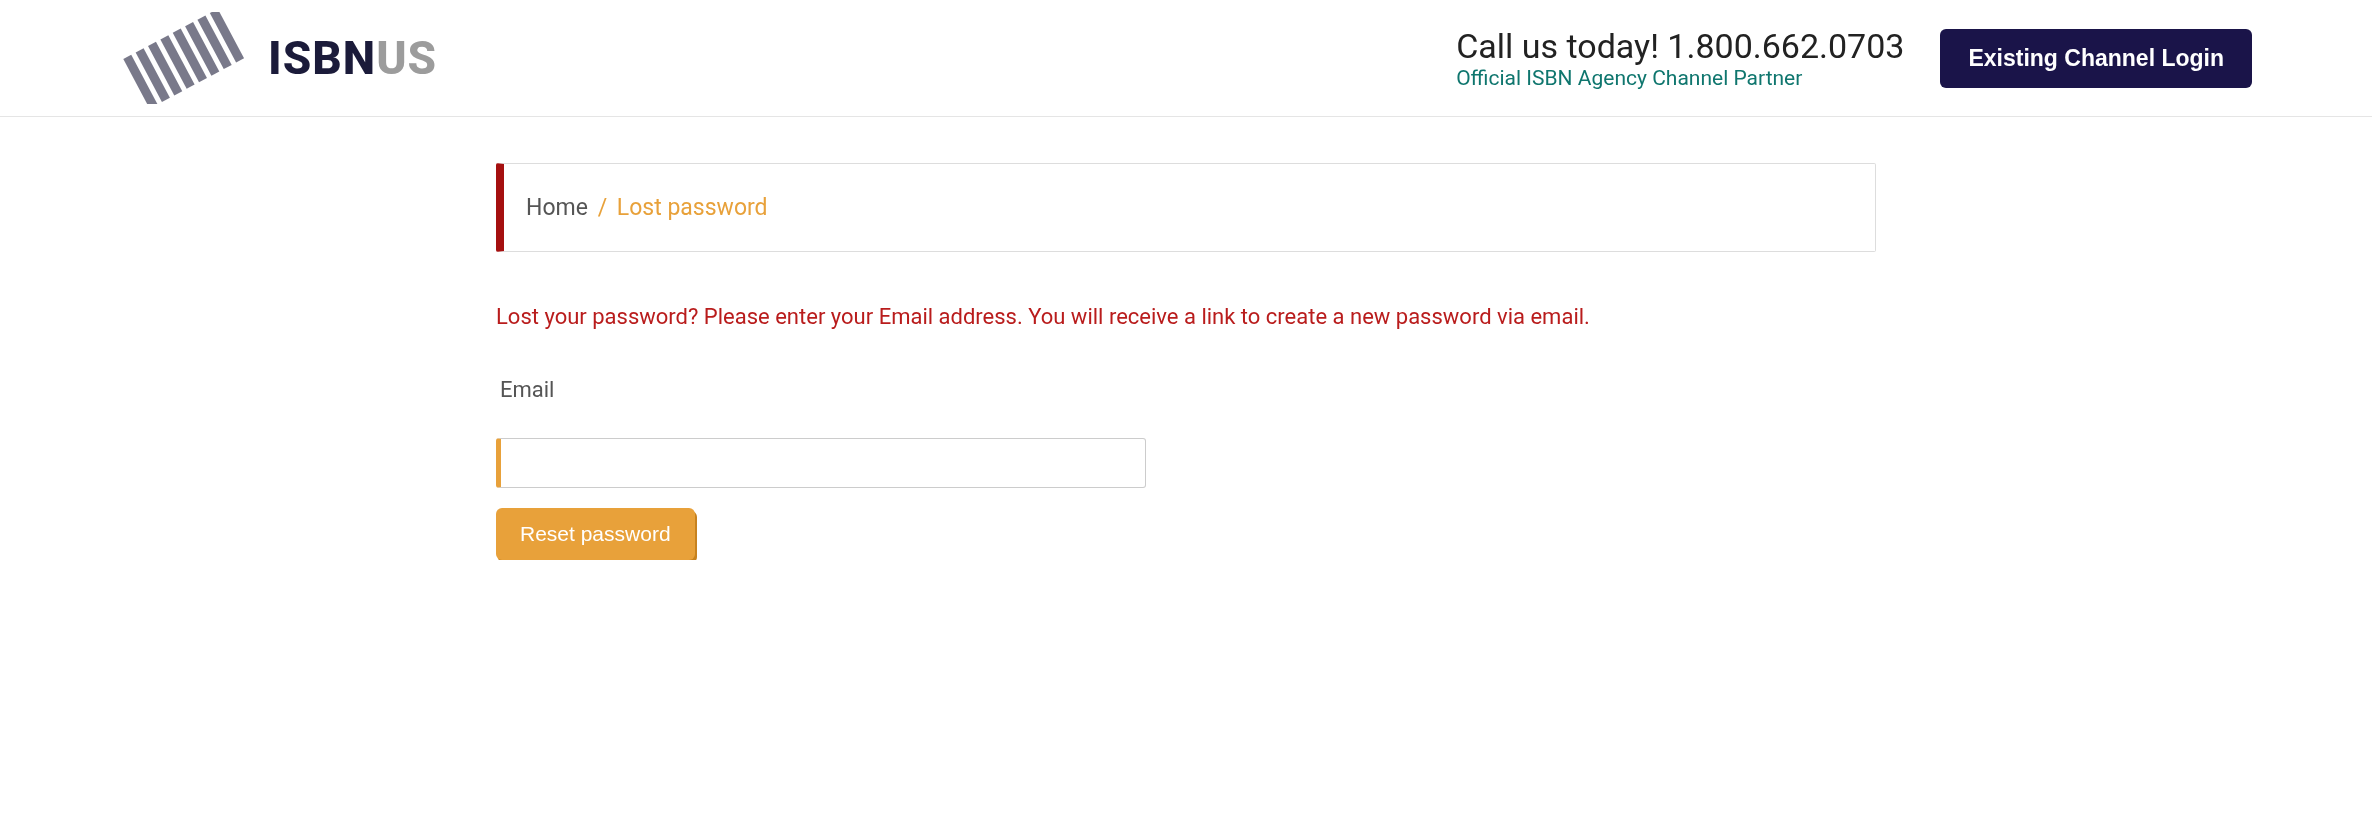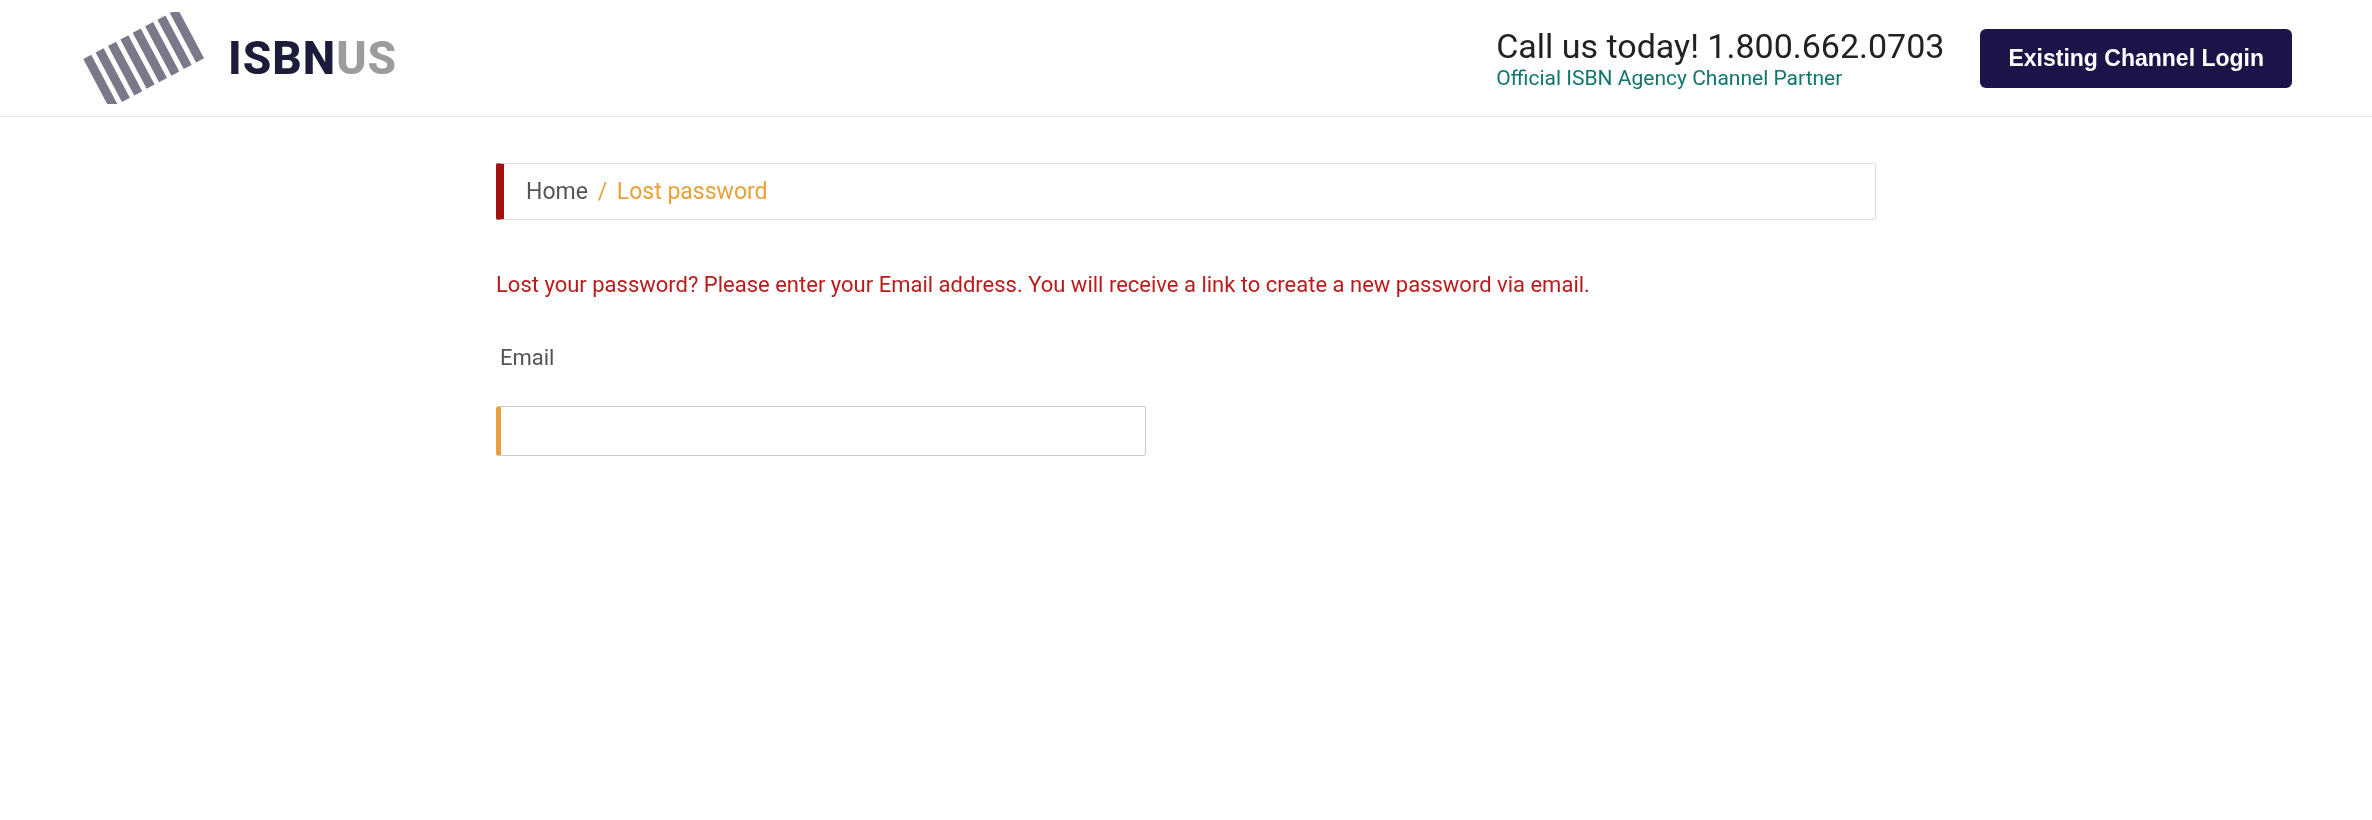--- a/index.html
+++ b/index.html
@@ -9,21 +9,21 @@
     }
     body {
       font-family: -apple-system, BlinkMacSystemFont, "Segoe UI", Roboto, "Helvetica Neue", Arial, sans-serif;
       background: #fff;
       color: #333;
     }
     .header {
       display: flex;
       align-items: center;
       justify-content: space-between;
-      padding: 12px 80px;
+      padding: 12px 120px;
       border-bottom: 1px solid #e5e5e5;
     }
     .logo-wrap {
       display: flex;
       align-items: center;
       gap: 18px;
     }
     .logo-icon svg {
       display: block;
     }
@@ -64,21 +64,21 @@
       cursor: pointer;
     }
     .container {
       max-width: 1420px;
       margin: 0 auto;
       padding: 46px 20px 0 20px;
     }
     .breadcrumb {
       border: 1px solid #ddd;
       border-left: 8px solid #a51010;
-      padding: 14px 22px;
+      padding: 30px 22px;
       font-size: 23px;
       color: #555;
       border-radius: 2px;
     }
     .breadcrumb a {
       color: #555;
       text-decoration: none;
     }
     .breadcrumb .sep {
       color: #e8a13a;
@@ -164,13 +164,14 @@
     <span class="current">Lost password</span>
   </div>
 
   <p class="instructions">Lost your password? Please enter your Email address. You will receive a link to create a new password via email.</p>
 
   <div class="form-group">
     <label class="form-label">Email</label>
     <input type="text" class="form-input" value="" style="">
   </div>
 
+  <button class="submit-btn">Reset password</button>
 </div>
 
 </body></html>

